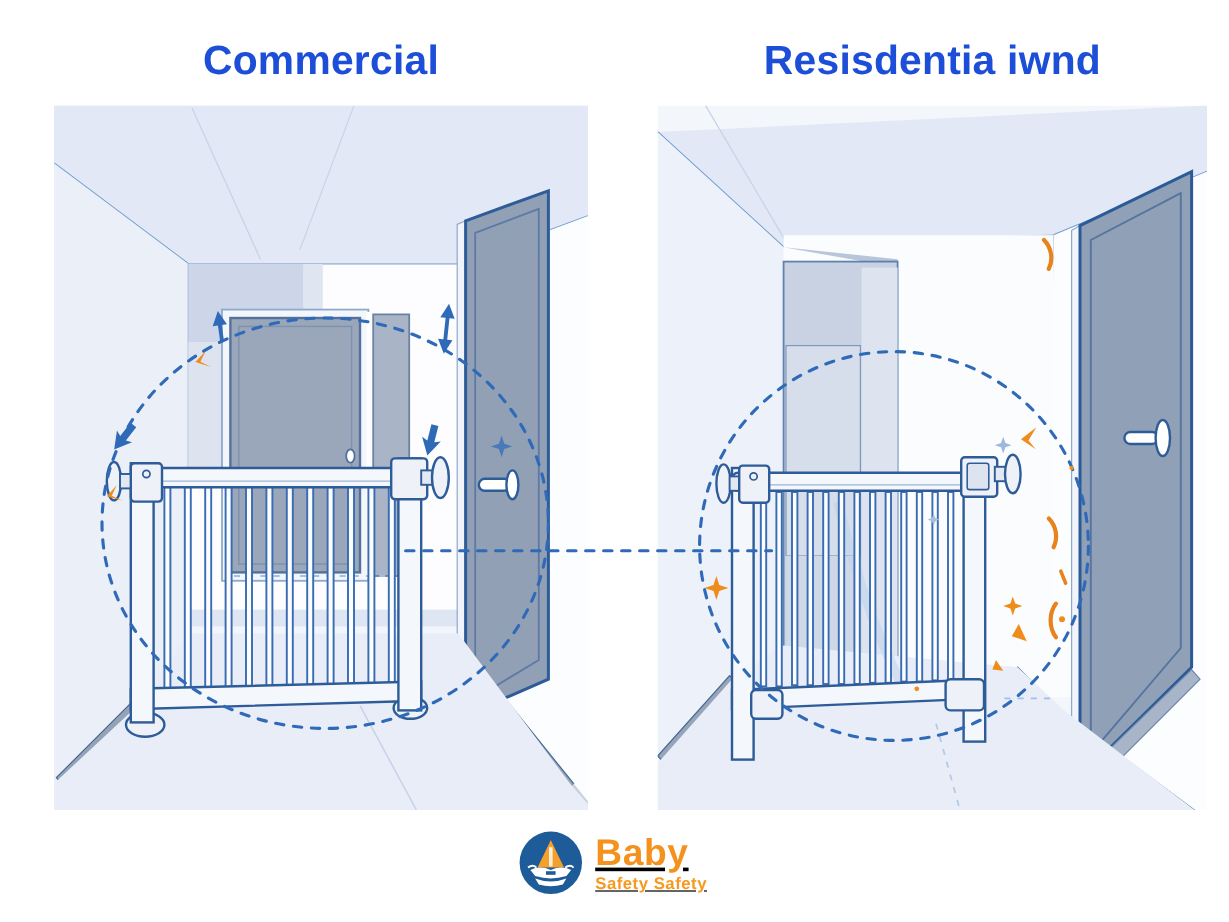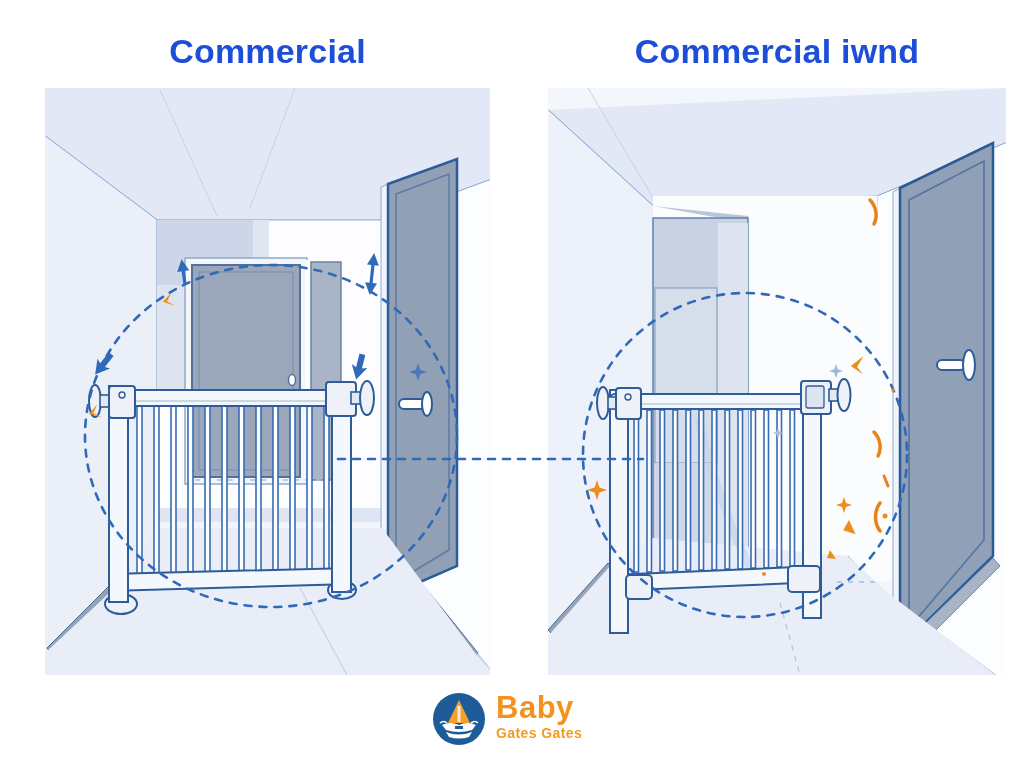--- a/index.html
+++ b/index.html
@@ -11,41 +11,41 @@
     position:absolute;top:34px;margin:0;font-size:34px;font-weight:bold;
     color:#1d4ed8;text-align:center;letter-spacing:0.2px;line-height:1;
   }
   .title.left{left:45px;width:445px;}
   .title.right{left:548px;width:458px;}
   .panel{position:absolute;top:88px;}
   .panel.pL{left:45px;width:445px;height:587px;}
   .panel.pR{left:548px;width:458px;height:587px;}
   .panel svg{display:block;}
   .connector{position:absolute;left:0;top:0;width:1024px;height:768px;pointer-events:none;}
-  .logo{position:absolute;left:432px;top:692px;display:flex;align-items:flex-start;gap:10px;}
+  .logo{position:absolute;left:432px;top:692px;display:flex;align-items:center;gap:10px;text-decoration:underline;}
   .logo-name{font-size:31px;font-weight:bold;color:#f5921e;line-height:1;letter-spacing:0.5px;}
   .logo-tagline{font-size:14px;font-weight:bold;color:#f5991f;line-height:1;margin-top:3px;letter-spacing:0.4px;}
   
   .edge{stroke:#6f9bd1;stroke-width:1.5;fill:none;}
   .edge2{stroke:#9db5d6;stroke-width:1;fill:none;}
   .faint{stroke:#c7d2e8;stroke-width:1;fill:none;}
   .dash{fill:none;stroke:#2f6ab8;stroke-width:2.6;stroke-dasharray:7 8;stroke-linecap:round;}
   .fdash{fill:none;stroke:#9fc0e8;stroke-width:1.5;stroke-dasharray:5 6;}
   .bar{fill:#fbfdff;stroke:#3a6cb3;stroke-width:1.6;}
   .rail{fill:#f4f7fb;stroke:#2e5c98;stroke-width:2;}
   .knob{fill:#eef2f8;stroke:#2e5c98;stroke-width:2;}
   .blue{fill:#2f6ab8;}
   .orange{fill:#ef8d1c;}
   .ocur{fill:none;stroke:#e8821a;stroke-width:3.5;stroke-linecap:round;}
 </style>
 </head>
 <body>
 
 <h1 class="title left">Commercial</h1>
-<h1 class="title right">Commercial iwnd</h1>
+<h1 class="title right">Resisdentia iwnd</h1>
 
 <div class="panel pL">
 <svg width="445" height="587" viewBox="0 0 445 587">
   <rect x="0" y="0" width="445" height="587" fill="#f2f5fb"></rect>
 
   <g>
     <polygon points="0,0 445,0 445,92 337,132 112,132 0,48" fill="#e2e8f5"></polygon>
     <line x1="115" y1="2" x2="172" y2="128" class="faint"></line>
     <line x1="250" y1="0" x2="205" y2="120" class="faint"></line>
     <line x1="0" y1="48" x2="112" y2="132" class="edge"></line>
@@ -272,15 +272,15 @@
     <polygon points="27,8 38,31 16,31" fill="#f5a02a"></polygon>
     <rect x="25.5" y="14" width="3" height="16" fill="#fdfdfd" opacity="0.85"></rect>
     <path d="M10,33 Q18,29 27,33 Q36,29 44,33 L40,38 Q27,42 14,38 Z" fill="#ffffff"></path>
     <path d="M14,40 Q27,45 40,40 L37,45 Q27,48 17,45 Z" fill="#ffffff"></path>
     <path d="M8,31 Q12,28 15,31" stroke="#ffffff" stroke-width="1.6" fill="none"></path>
     <path d="M39,31 Q43,28 46,31" stroke="#ffffff" stroke-width="1.6" fill="none"></path>
     <rect x="23" y="34" width="8" height="3" fill="#1d5b99"></rect>
   </svg>
   <div class="logo-text">
     <div class="logo-name">Baby</div>
-    <div class="logo-tagline">Gates Gates</div>
+    <div class="logo-tagline">Safety Safety</div>
   </div>
 </div>
 
 </body></html>

